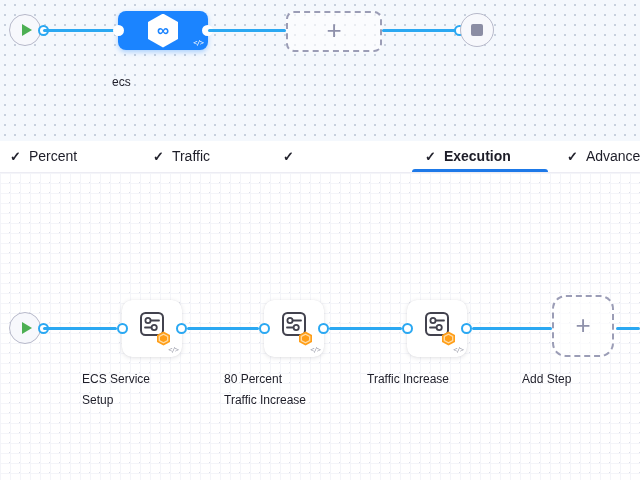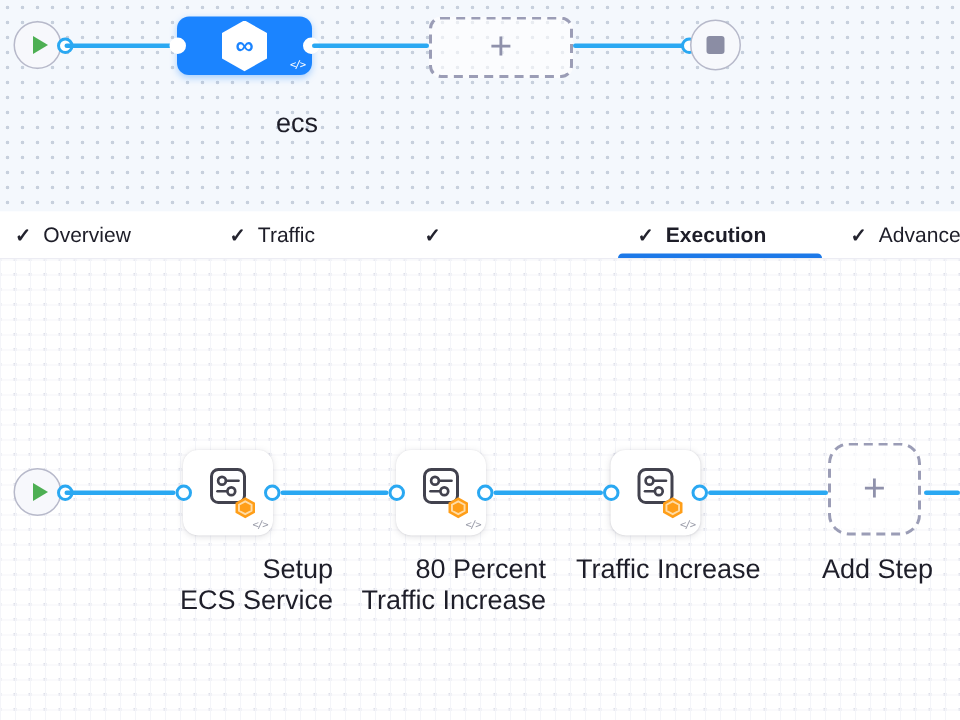--- a/index.html
+++ b/index.html
@@ -53,21 +53,21 @@
     display:flex;align-items:center;justify-content:center;
     color:#1b84ff;font-weight:bold;font-size:17px;line-height:1;}
   .yaml-glyph{position:absolute;right:5px;bottom:3px;font-size:7px;color:#fff;
     letter-spacing:-1px;font-family:"DejaVu Sans Mono",monospace;}
   .yaml-glyph.gray{color:#9a9ca9;right:4px;bottom:3px;}
 
   .add-box{position:absolute;border:2px dashed #9b9db6;background:rgba(255,255,255,.6);
     display:flex;align-items:center;justify-content:center;box-sizing:border-box;cursor:pointer;}
   .plus{font-size:26px;font-weight:300;color:#8f91ab;line-height:1;margin-top:-3px;}
 
-  .graph-label{position:absolute;text-align:right;font-size:18px;color:#1e1e29;line-height:21px;}
+  .graph-label{position:absolute;text-align:left;font-size:12px;color:#1e1e29;line-height:21px;}
 
   .step-card{position:absolute;width:60px;height:57px;background:#fff;border-radius:10px;
     box-shadow:0 1px 4px rgba(96,97,112,.18),0 0 1px rgba(40,41,61,.1);cursor:pointer;}
   .step-icon{position:absolute;left:17px;top:11px;}
   .badge{position:absolute;left:34px;top:31px;}
 </style>
 </head>
 <body>
 
 <div class="screen">
@@ -100,21 +100,21 @@
     <span class="port" style="left:454px;top:25px;"></span>
 
     <div class="round-node stop-node" style="left:460px;top:13px;">
       <span class="stop-sq"></span>
     </div>
   </div>
 
   <div class="tabbar">
     <div class="tab" style="left:10px;">
       <span class="check">✓</span>
-      <span class="tab-label">Overview</span>
+      <span class="tab-label">Percent</span>
     </div>
     <div class="tab" style="left:153px;">
       <span class="check">✓</span>
       <span class="tab-label">Traffic</span>
     </div>
     <div class="tab" style="left:283px;">
       <span class="check">✓</span>
     </div>
     <div class="tab active" style="left:425px;">
       <span class="check">✓</span>
@@ -145,22 +145,22 @@
         <circle cx="15.2" cy="16.5" r="2.6" fill="none" stroke="#42424e" stroke-width="1.8"></circle>
       </svg>
       <svg class="badge" width="15" height="15" viewBox="0 0 15 15">
         <polygon points="7.5,0.5 14,4.1 14,10.9 7.5,14.5 1,10.9 1,4.1" fill="#ff9e18"></polygon>
         <polygon points="7.5,3.2 11.7,5.5 11.7,9.5 7.5,11.8 3.3,9.5 3.3,5.5" fill="none" stroke="#ffdca6" stroke-width="1.3"></polygon>
       </svg>
       <span class="yaml-glyph gray">&lt;/&gt;</span>
       <span class="port" style="right:-5px;top:23px;"></span>
     </div>
     <div class="graph-label" style="left:82px;top:196px;width:140px;">
+      <div>ECS Service</div>
       <div>Setup</div>
-      <div>ECS Service</div>
     </div>
 
     <div class="cline" style="left:187px;top:154px;width:72px;"></div>
 
     <div class="step-card" style="left:264px;top:127px;">
       <span class="port" style="left:-5px;top:23px;"></span>
       <svg class="step-icon" width="26" height="26" viewBox="0 0 26 26">
         <rect x="2" y="2" width="22" height="22" rx="4.5" fill="none" stroke="#42424e" stroke-width="2"></rect>
         <circle cx="9" cy="9.5" r="2.6" fill="none" stroke="#42424e" stroke-width="1.8"></circle>
         <line x1="11.8" y1="9.5" x2="20" y2="9.5" stroke="#42424e" stroke-width="1.8" stroke-linecap="round"></line>

